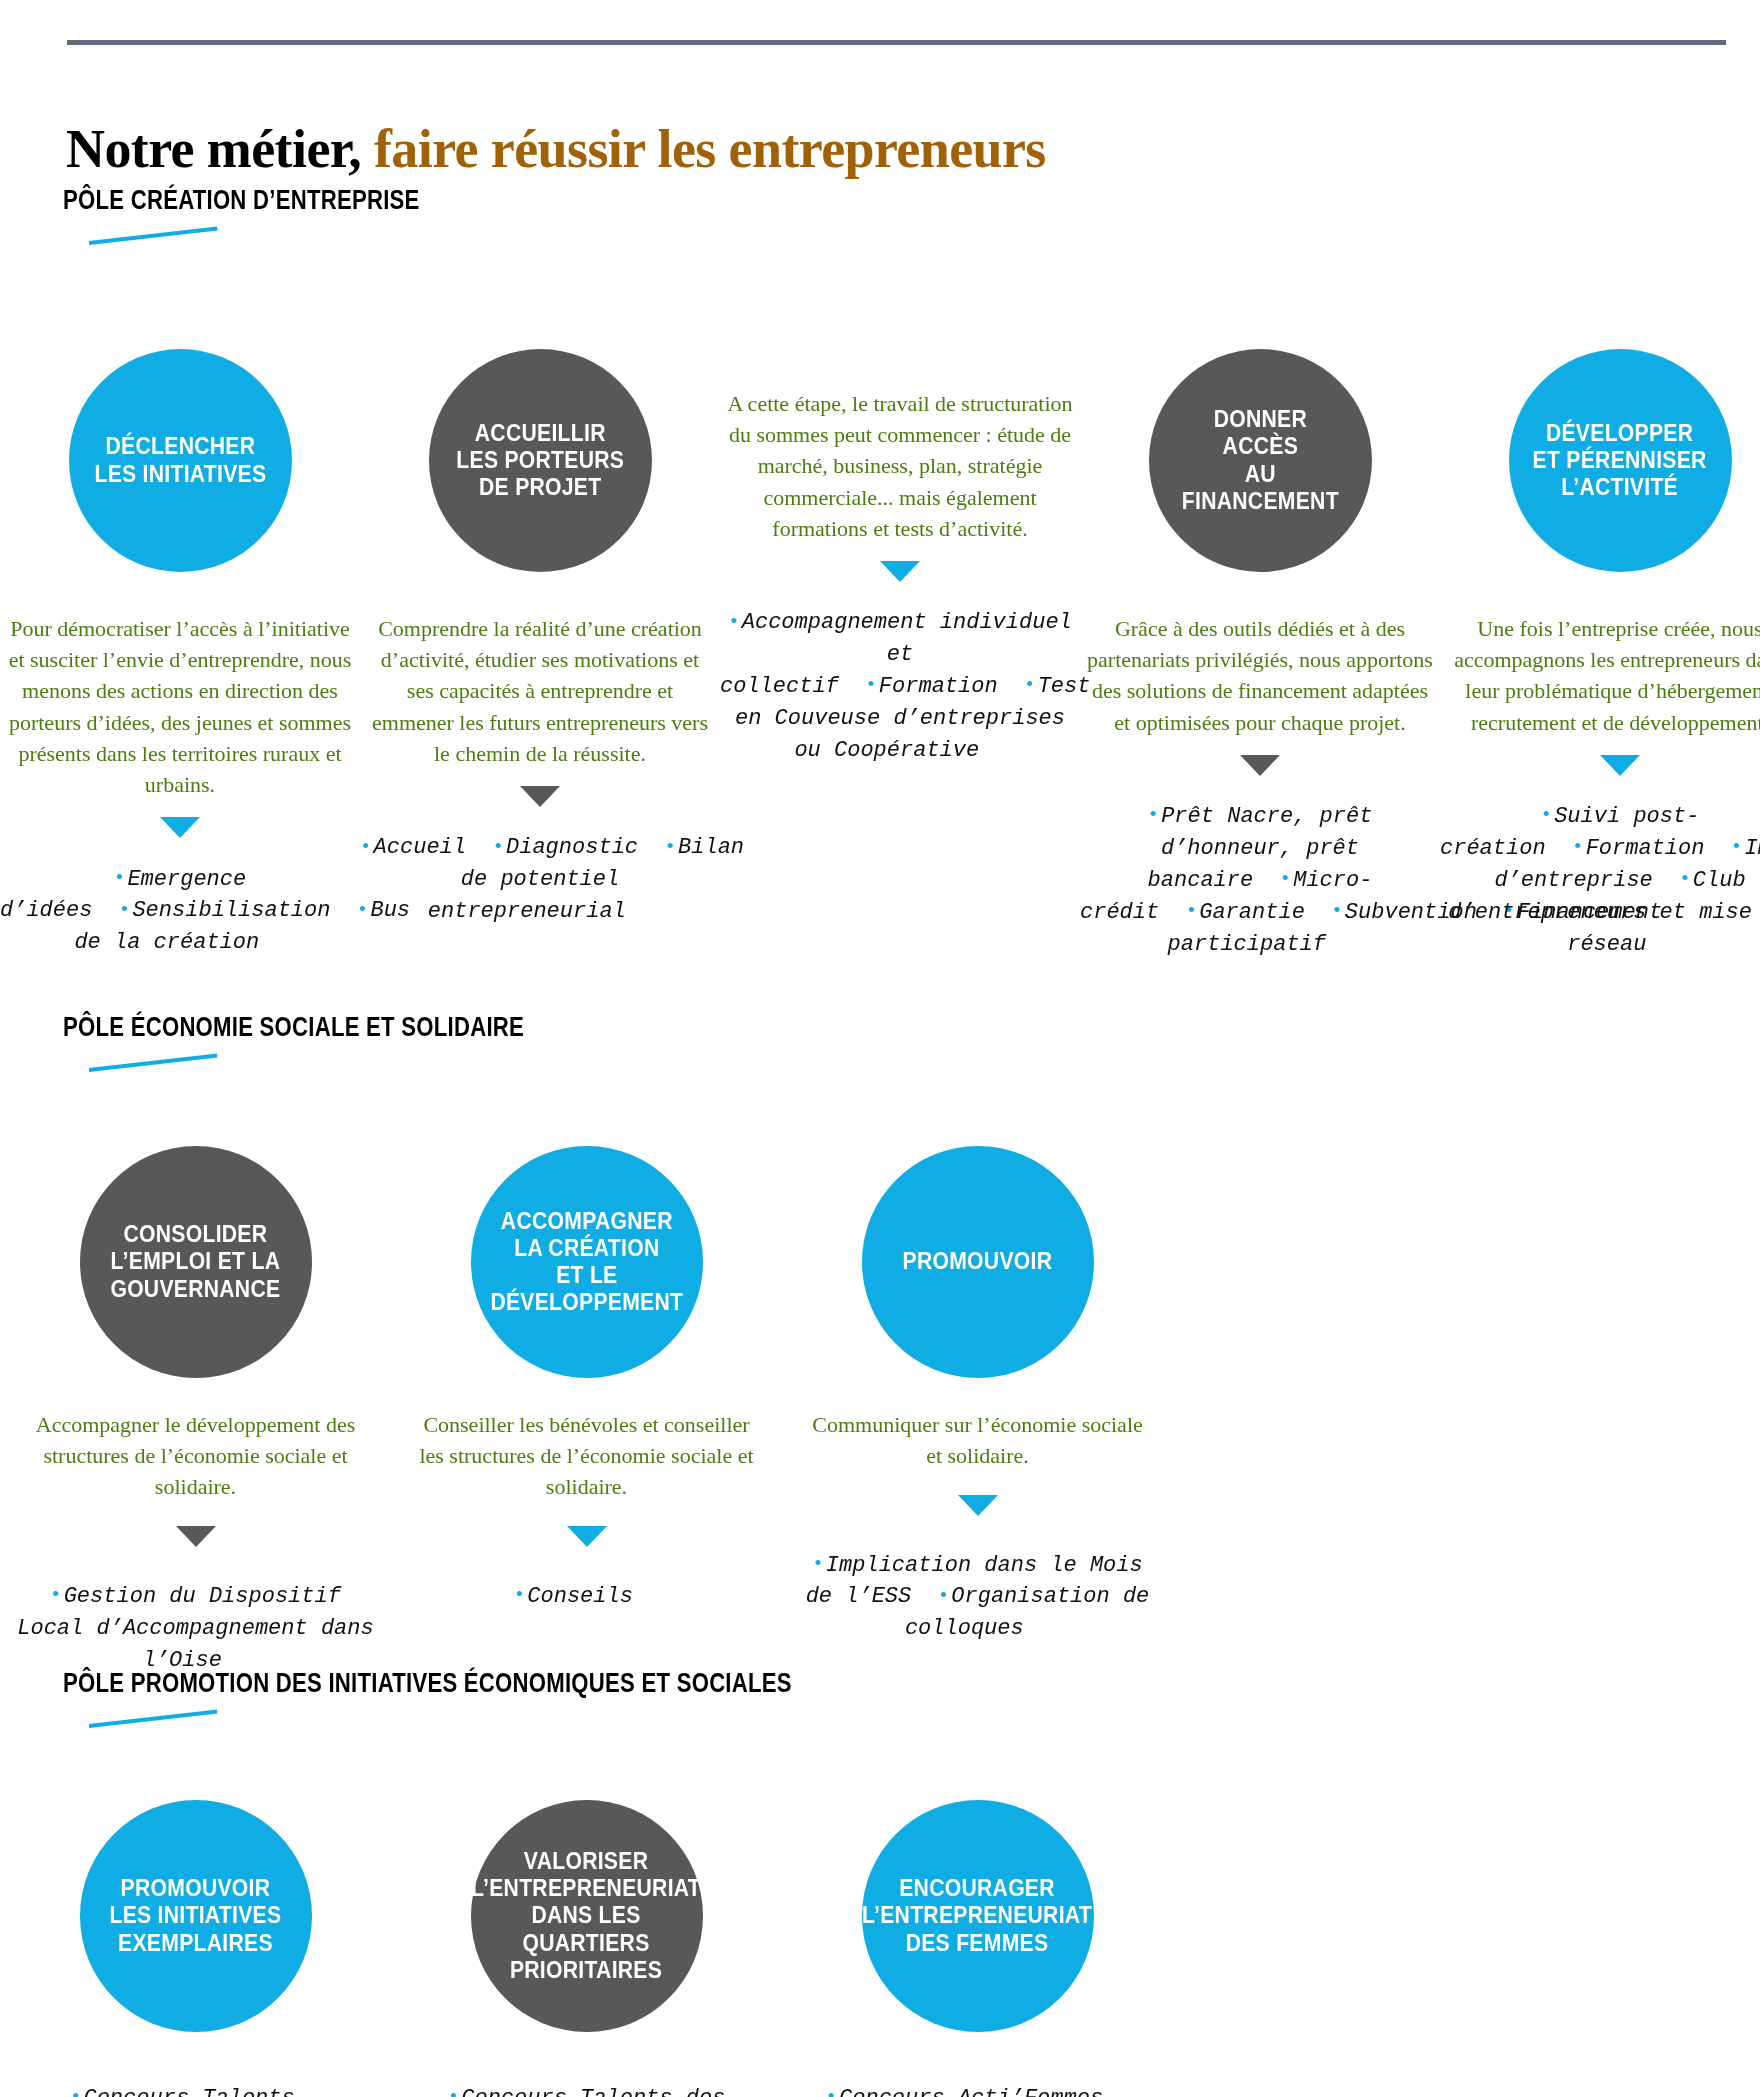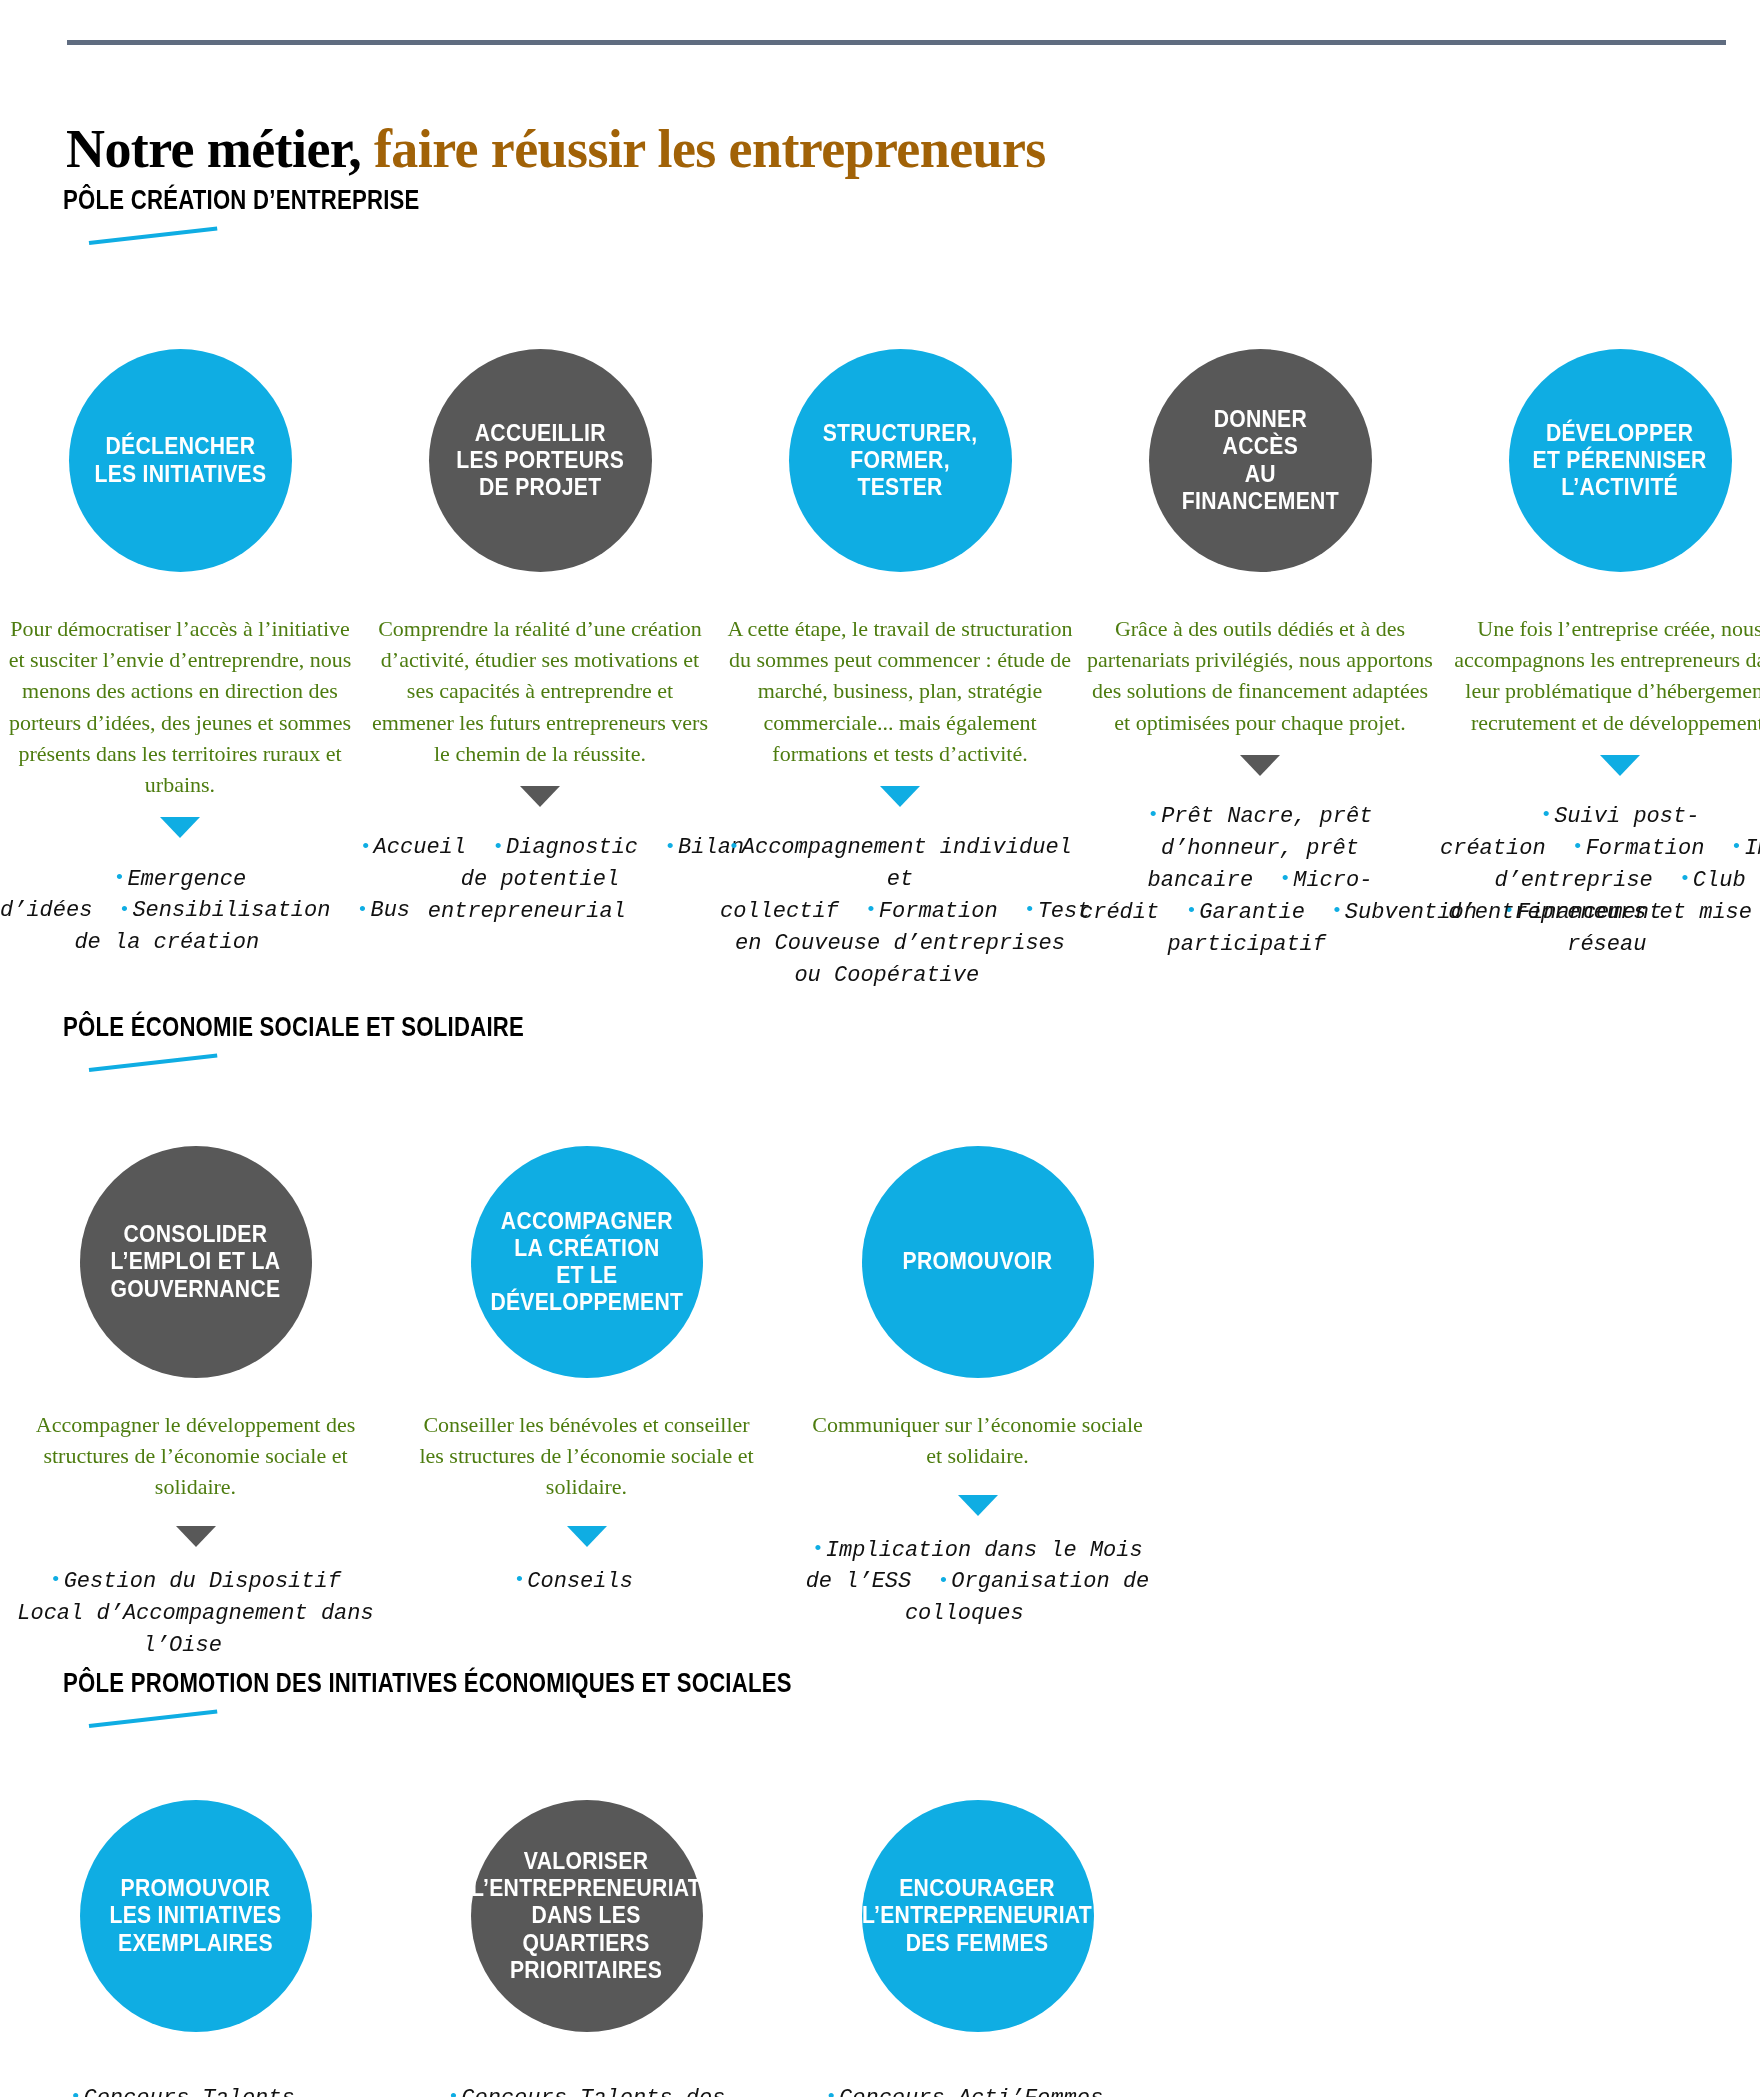--- a/index.html
+++ b/index.html
@@ -154,21 +154,21 @@
   #sec1 .arrow-wrap { margin-top: 17px; height: 31.5px; }
   #sec1 .bullets { margin-top: 14.6px; }
 
   #sec2 { top: 1012px; }
   #sec2 .section-title { top: 0px; }
   #sec2 .section-underline { top: 56px; }
   #sec2 .cols { top: 132px; }
   #sec2 .bubble-wrap { height: 236px; display:flex; align-items:center; }
   #sec2 .desc { margin-top: 29px; }
   #sec2 .arrow-wrap { margin-top: 23.6px; height: 31.5px; }
-  #sec2 .bullets { margin-top: 8px; text-align: center; }
+  #sec2 .bullets { margin-top: 23px; text-align: center; }
 
   #sec3 { top: 1668px; }
   #sec3 .section-title { top: 0px; }
   #sec3 .section-underline { top: 56px; }
   #sec3 .cols { top: 130px; }
   #sec3 .bubble-wrap { height: 236px; display:flex; align-items:center; }
   #sec3 .bullets { margin-top: 49px; }
 </style>
 </head>
 <body>
@@ -201,25 +201,20 @@
             <div class="inner">ACCUEILLIR<br>LES PORTEURS<br>DE PROJET</div>
           </div>
         </div>
         <div class="desc">Comprendre la réalité d’une création d’activité, étudier ses motivations et ses capacités à entreprendre et emmener les futurs entrepreneurs vers le chemin de la réussite.</div>
         <div class="arrow-wrap">
           <div class="arrow gray"></div>
         </div>
         <div class="bullets"><span><span class="bdot">•</span>Accueil&nbsp;&nbsp;</span><span><span class="bdot">•</span>Diagnostic&nbsp;&nbsp;</span><span><span class="bdot">•</span>Bilan de potentiel entrepreneurial&nbsp;&nbsp;</span></div>
       </div>
       <div class="col">
-        <div class="bubble-wrap">
-          <div class="bubble bubble-s1 blue">
-            <div class="inner">STRUCTURER,<br>FORMER,<br>TESTER</div>
-          </div>
-        </div>
         <div class="desc">A cette étape, le travail de structuration du sommes peut commencer : étude de marché, business, plan, stratégie commerciale... mais également formations et tests d’activité.</div>
         <div class="arrow-wrap">
           <div class="arrow blue"></div>
         </div>
         <div class="bullets"><span><span class="bdot">•</span>Accompagnement individuel et collectif&nbsp;&nbsp;</span><span><span class="bdot">•</span>Formation&nbsp;&nbsp;</span><span><span class="bdot">•</span>Test en Couveuse d’entreprises ou Coopérative&nbsp;&nbsp;</span></div>
       </div>
       <div class="col">
         <div class="bubble-wrap">
           <div class="bubble bubble-s1 gray">
             <div class="inner">DONNER<br>ACCÈS<br>AU<br>FINANCEMENT</div>

